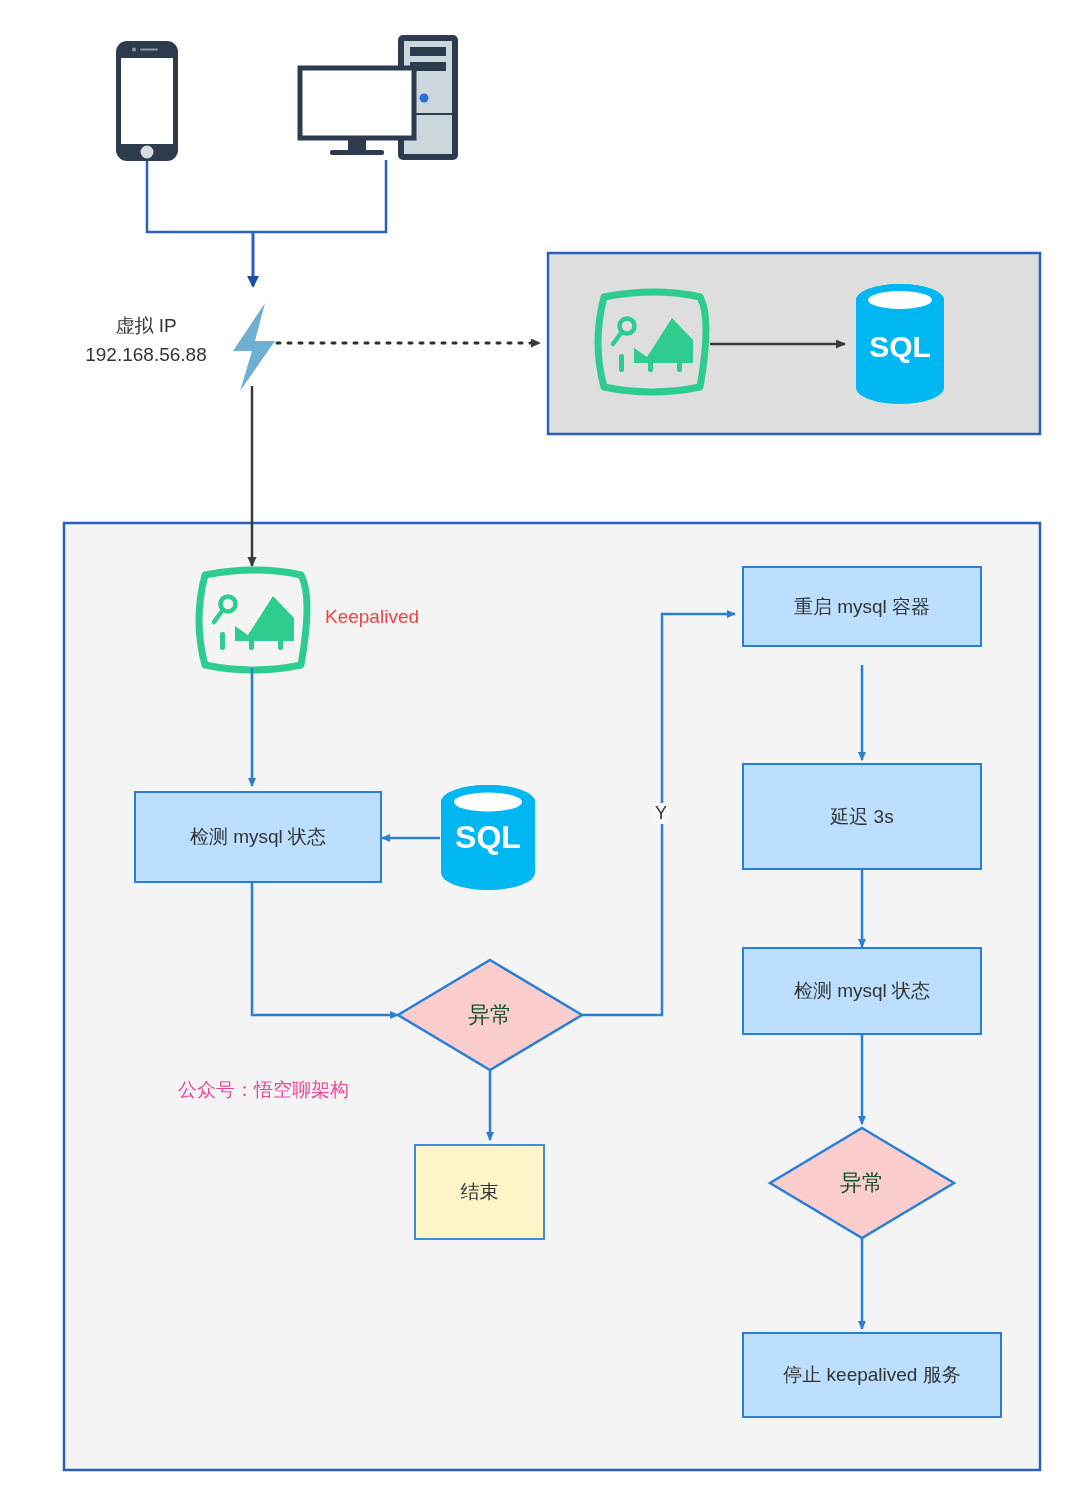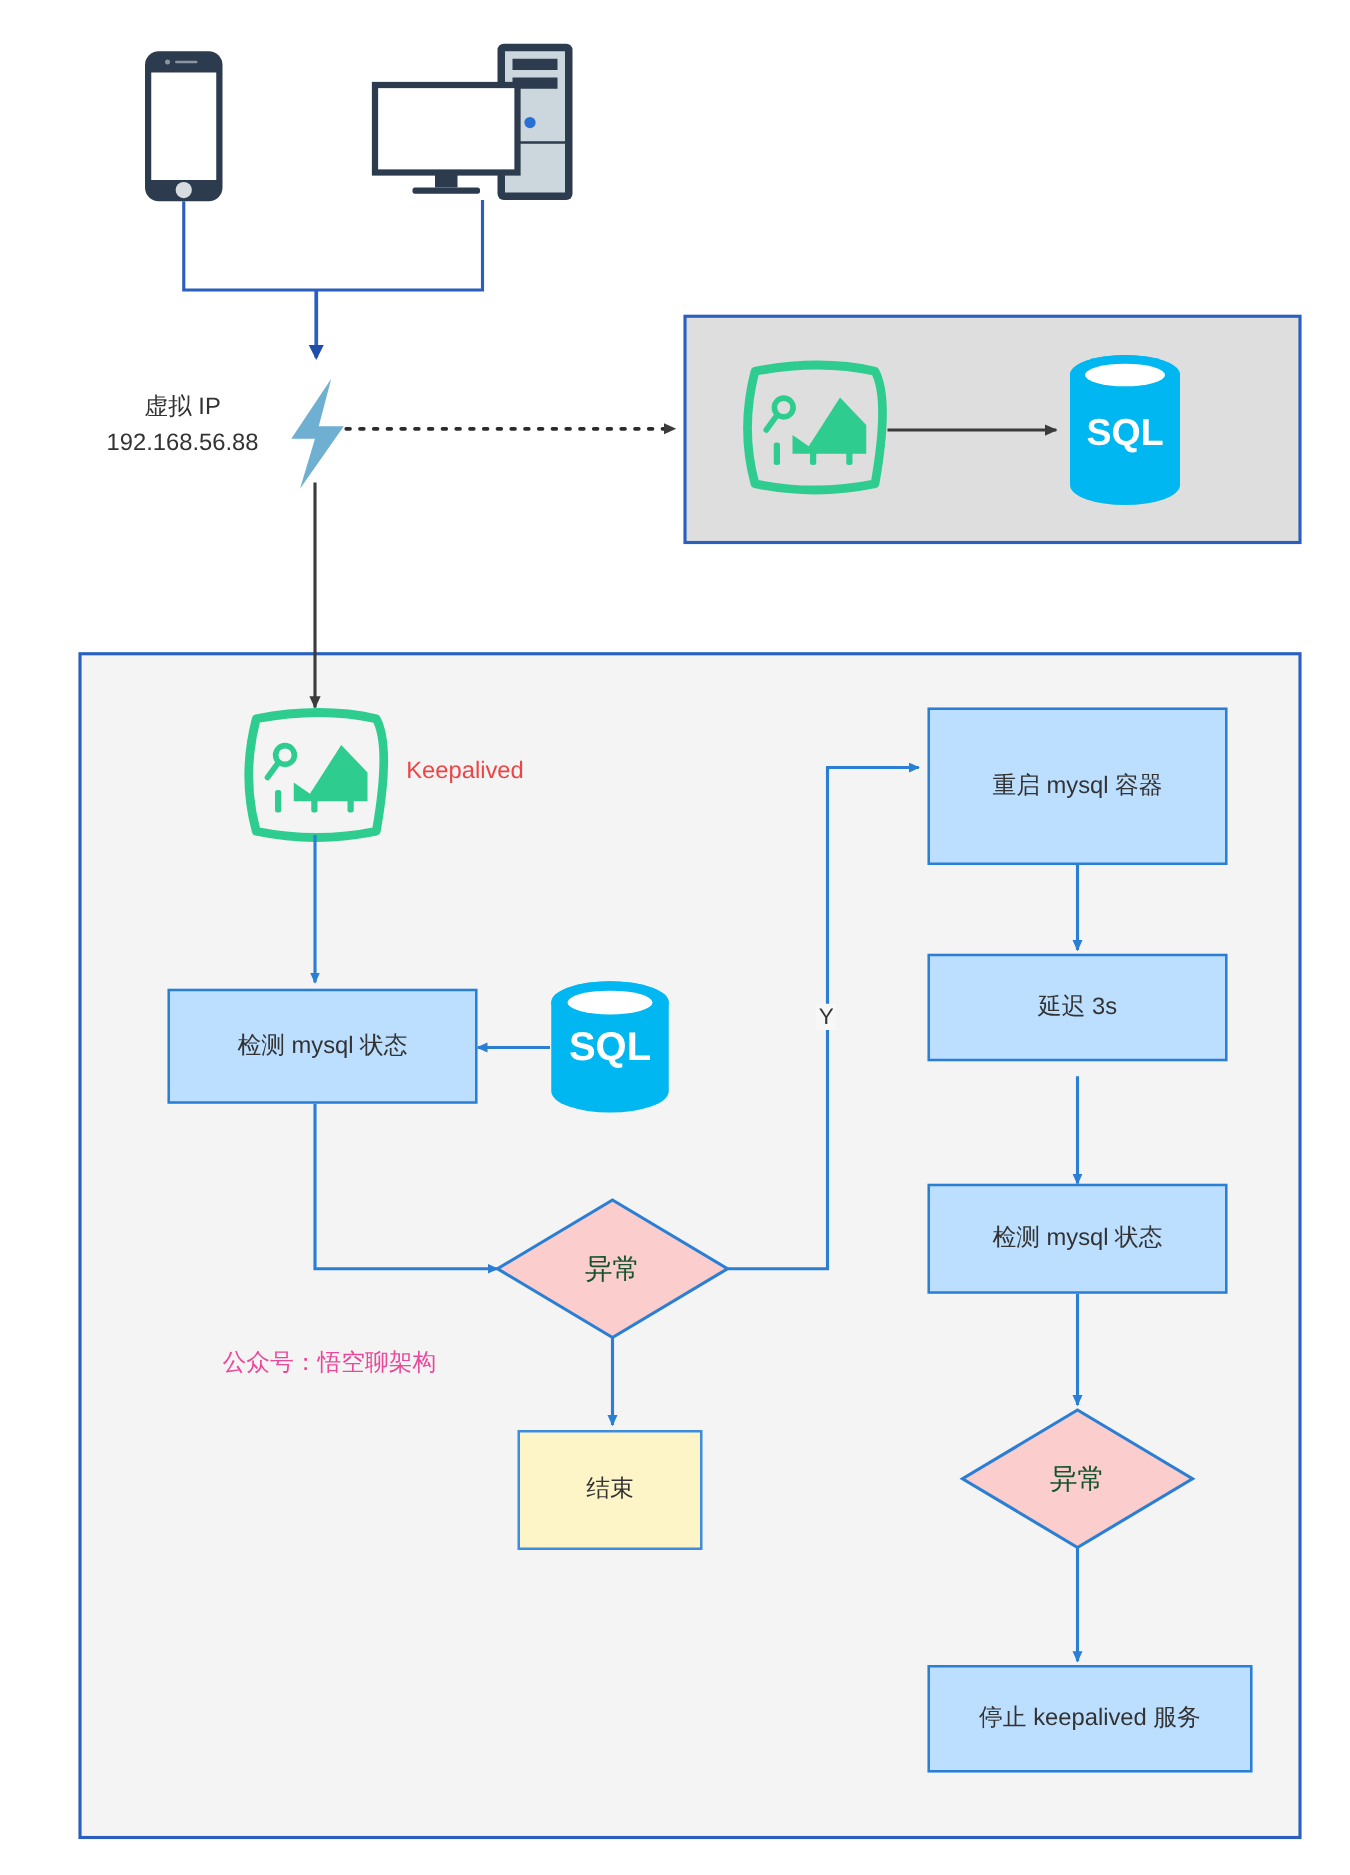--- a/index.html
+++ b/index.html
@@ -165,25 +165,25 @@
     <div>虚拟 IP</div>
     <div>192.168.56.88</div>
   </div>
 
   <div class="keepalivedLabel" style="left:325px;top:606px;">Keepalived</div>
 
   <div class="node procbox" style="left:134px;top:791px;width:248px;height:92px;">检测 mysql 状态</div>
 
   <div class="diamond-label" style="left:398px;top:960px;width:184px;height:110px;">异常</div>
 
-  <div class="node endbox" style="left:414px;top:1144px;width:148px;height:96px;">结束</div>
+  <div class="node endbox" style="left:414px;top:1144px;width:131px;height:96px;">结束</div>
 
-  <div class="node procbox" style="left:742px;top:566px;width:240px;height:126px;">重启 mysql 容器</div>
+  <div class="node procbox" style="left:742px;top:566px;width:240px;height:81px;">重启 mysql 容器</div>
 
-  <div class="node procbox" style="left:742px;top:763px;width:240px;height:86px;">延迟 3s</div>
+  <div class="node procbox" style="left:742px;top:763px;width:240px;height:107px;">延迟 3s</div>
 
   <div class="node procbox" style="left:742px;top:947px;width:240px;height:88px;">检测 mysql 状态</div>
 
   <div class="diamond-label" style="left:770px;top:1128px;width:184px;height:110px;">异常</div>
 
   <div class="node procbox" style="left:742px;top:1332px;width:260px;height:86px;">停止 keepalived 服务</div>
 
   <div class="edgelabel" style="left:653px;top:803px;">Y</div>
 
   <div class="watermark" style="left:178px;top:1077px;">公众号：悟空聊架构</div>

